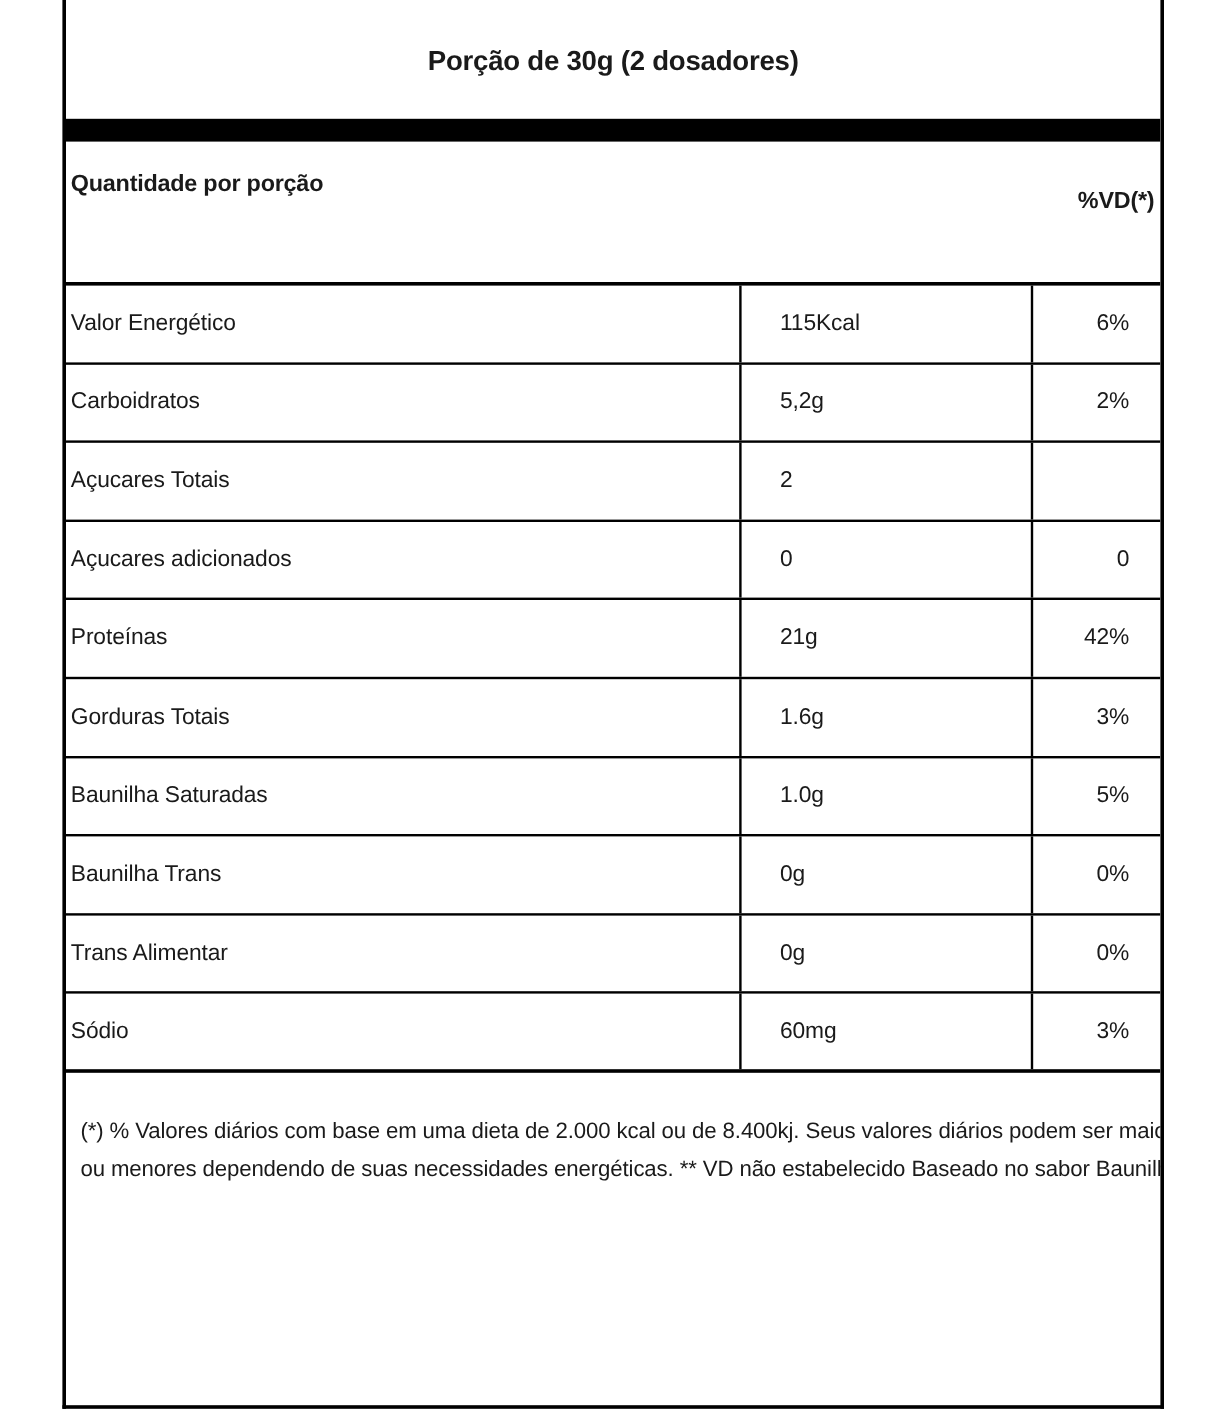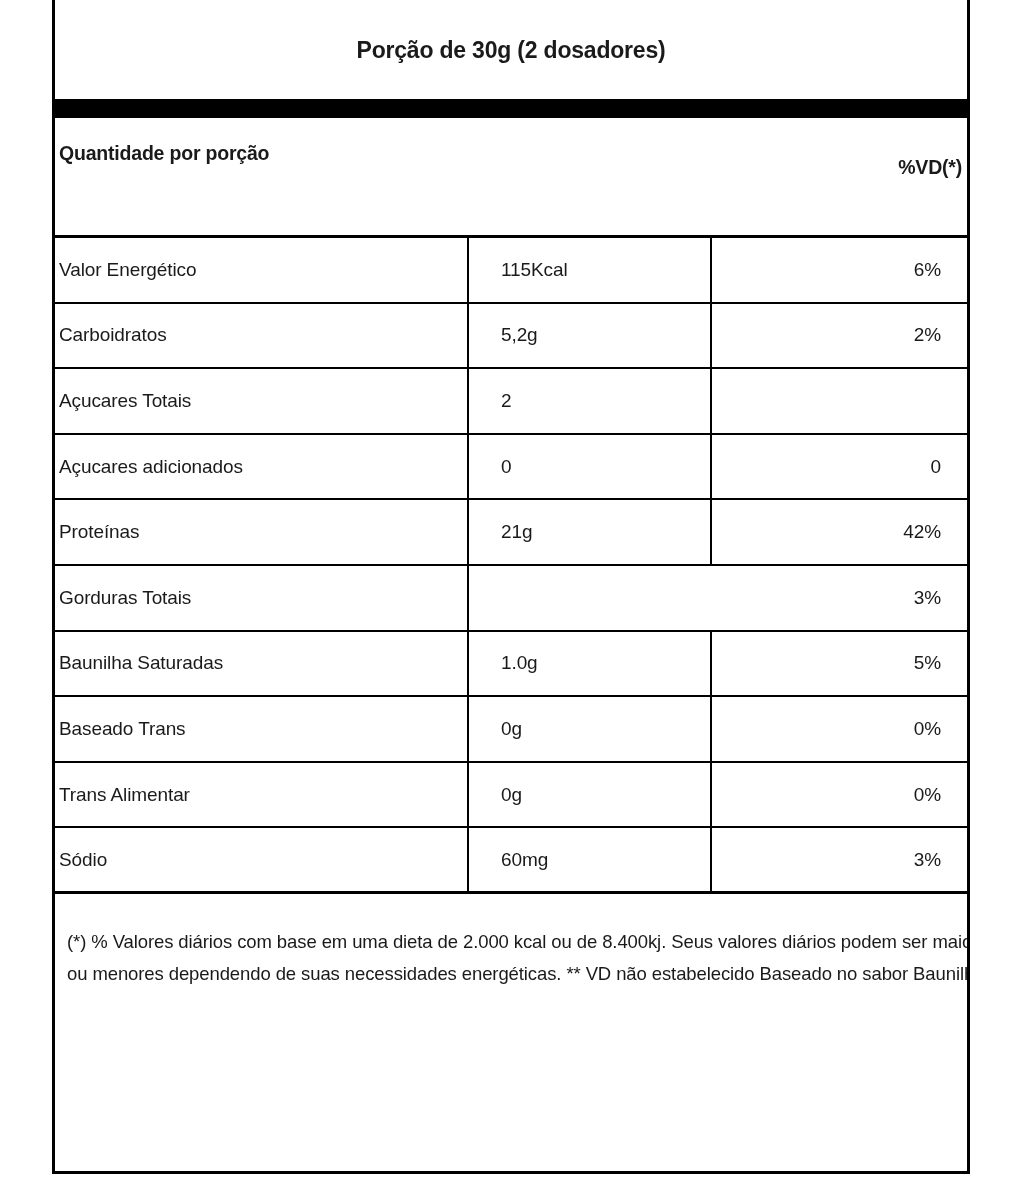--- a/index.html
+++ b/index.html
@@ -97,21 +97,21 @@
     display: flex;
     height: 65.6px;
     box-sizing: border-box;
     border-bottom: 2px solid #000;
     align-items: center;
   }
   .data-row:last-child {
     border-bottom: 3px solid #000;
   }
   .cell-name {
-    width: 414px;
+    width: 563px;
     box-sizing: border-box;
     padding-left: 4px;
     font-size: 19px;
     letter-spacing: -0.1px;
     color: #1a1a1a;
     height: 100%;
     display: flex;
     align-items: center;
     border-right: 2px solid #000;
   }
@@ -196,29 +196,30 @@
           <div class="cell-value">0</div>
           <div class="cell-vd">0</div>
         </div>
         <div class="data-row">
           <div class="cell-name">Proteínas</div>
           <div class="cell-value">21g</div>
           <div class="cell-vd">42%</div>
         </div>
         <div class="data-row">
           <div class="cell-name">Gorduras Totais</div>
+          <div class="cell-value">1.6g</div>
           <div class="cell-vd">3%</div>
         </div>
         <div class="data-row">
           <div class="cell-name">Baunilha Saturadas</div>
           <div class="cell-value">1.0g</div>
           <div class="cell-vd">5%</div>
         </div>
         <div class="data-row">
-          <div class="cell-name">Baseado Trans</div>
+          <div class="cell-name">Baunilha Trans</div>
           <div class="cell-value">0g</div>
           <div class="cell-vd">0%</div>
         </div>
         <div class="data-row">
           <div class="cell-name">Trans Alimentar</div>
           <div class="cell-value">0g</div>
           <div class="cell-vd">0%</div>
         </div>
         <div class="data-row">
           <div class="cell-name">Sódio</div>

